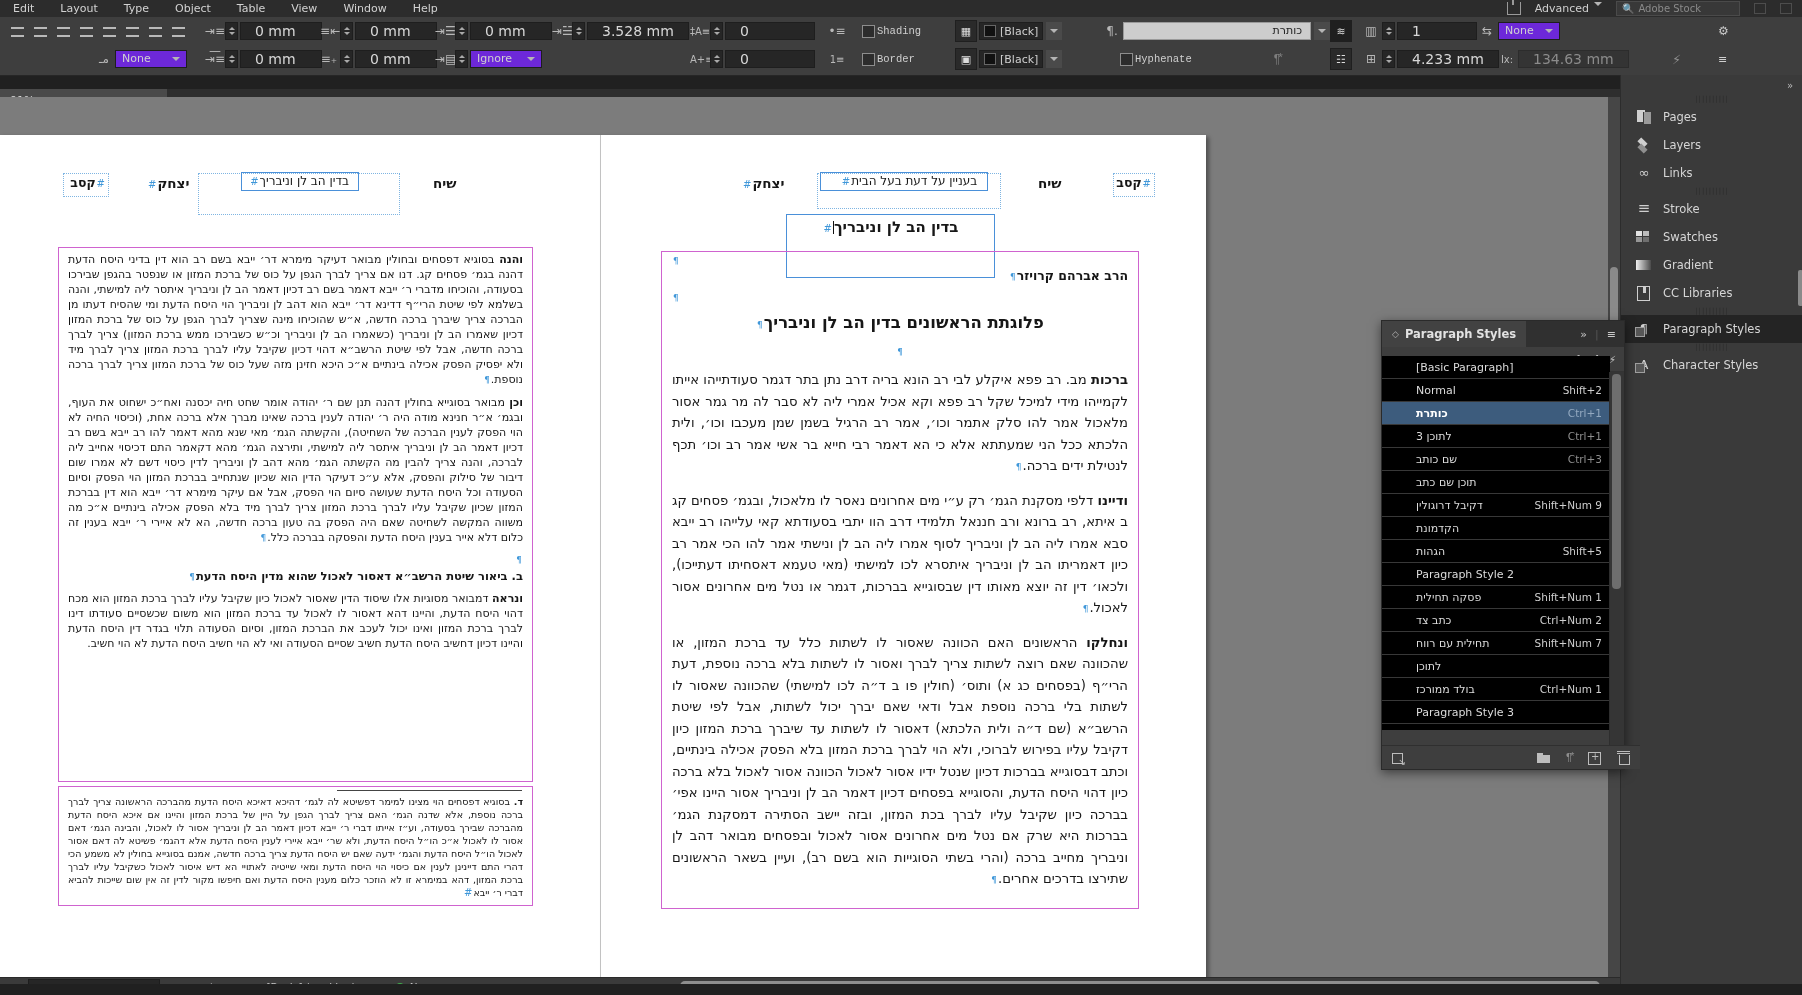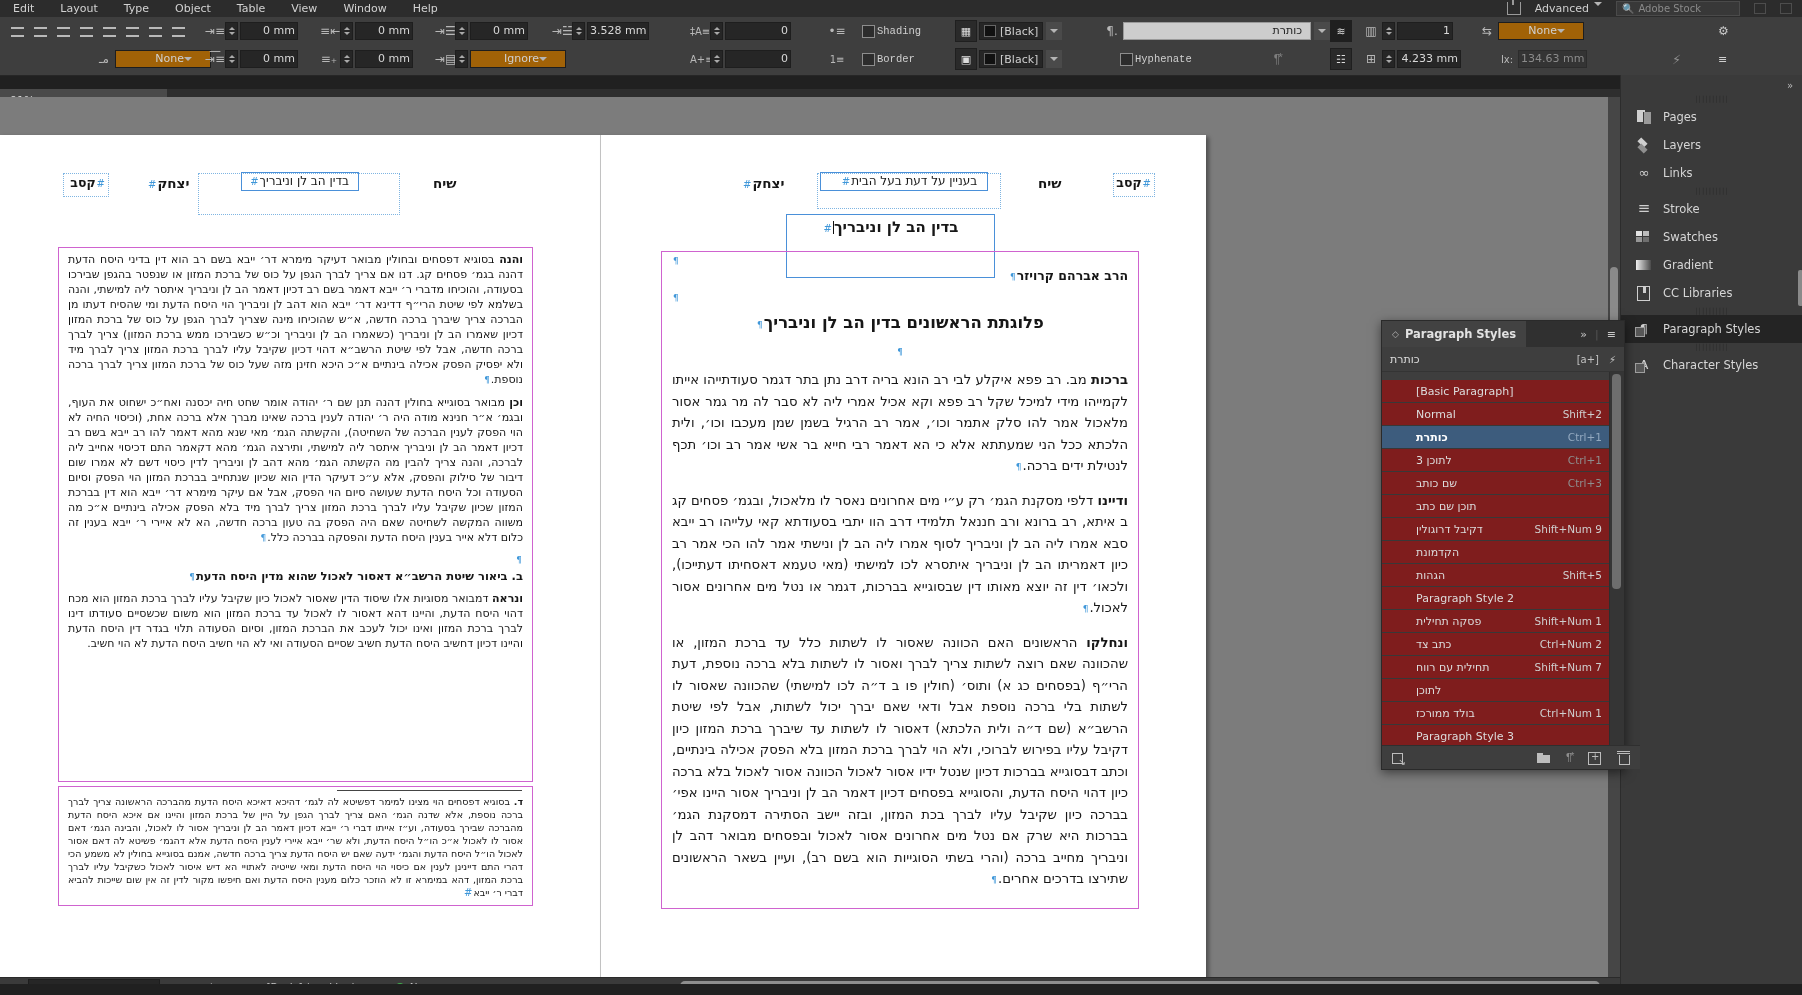--- a/index.html
+++ b/index.html
@@ -19,36 +19,36 @@
                display:flex;align-items:center;gap:4px;padding:0 5px;font-size:10px;}
   .winbtn{width:10px;height:9px;border:1px solid #6a6a6a;opacity:.55;}
   
   .cp{position:absolute;left:0;top:17px;width:1802px;height:58px;background:#3e3e3e;border-bottom:1px solid #262626;}
   .cprow{position:absolute;left:0;width:1802px;height:28px;display:block;}
   .r1{top:1px}.r2{top:29px}
   .w{position:absolute;display:flex;align-items:center;height:26px;gap:2px;}
   .ticon{color:#b8b8b8;font-size:12px;width:18px;text-align:center;flex:none;}
   .ticon.sm{font-size:10px}
   .field{background:#262626;border:1px solid #1e1e1e;color:#d8d8d8;height:16px;line-height:16px;
-         padding:0 2px;font-size:11px;min-width:52px;text-align:right;}
+         padding:0 14px;font-size:14px;min-width:52px;}
   .field.dim{color:#8b8b8b;background:#343434;border-color:#2c2c2c;}
   .stepper{width:11px;height:16px;background:#262626;border:1px solid #1e1e1e;display:flex;flex-direction:column;align-items:center;justify-content:center;gap:2px;}
   .stepper i{width:0;height:0;border-left:3px solid transparent;border-right:3px solid transparent;}
   .stepper .up{border-bottom:3px solid #aaa;} .stepper .dn{border-top:3px solid #aaa;}
   .alignbtn{width:19px;height:18px;margin-right:2px;display:inline-block;
      background:repeating-linear-gradient(#3e3e3e 0 3px,#b9b9b9 3px 5px,#3e3e3e 5px 8px);
      background-size:13px 16px;background-repeat:no-repeat;background-position:3px 2px;}
   .ckbx{width:11px;height:11px;border:1px solid #8d8d8d;background:#2c2c2c;display:inline-block;flex:none;}
   .cklabel{font-size:10.5px;color:#cfcfcf;margin-left:0;font-family:Liberation Mono, monospace;}
   .swatchdd{display:flex;align-items:center;background:#262626;border:1px solid #1e1e1e;height:16px;padding:0 4px;gap:4px;}
   .swsq{width:10px;height:10px;background:#111;border:1px solid #666;}
   .ddbtn{width:16px;height:18px;background:#4a4a4a;display:flex;align-items:center;justify-content:center;margin-left:1px;}
   .styledd{background:#cdcdcd;border:1px solid #9a9a9a;color:#1d1d1d;height:16px;line-height:16px;
            padding:0 8px;width:170px;direction:rtl;font-size:11px;}
-  .nonedd{background:#a16207;border:1px solid #1e1e1e;color:#d0d0d0;height:16px;line-height:16px;padding:0 18px;width:48px;display:flex;justify-content:flex-end;align-items:center;}
+  .nonedd{background:#6d28d9;border:1px solid #1e1e1e;color:#d0d0d0;height:16px;line-height:16px;padding:0 6px;width:48px;display:flex;justify-content:space-between;align-items:center;}
   .gridbtn{width:20px;height:20px;background:#2a2a2a;border:1px solid #1f1f1f;color:#ddd;font-size:11px;display:flex;align-items:center;justify-content:center;}
   .boltic{color:#8f8f8f;font-size:13px;}
   .gearic{color:#c9c9c9;font-size:12px;}
   
   .tabstrip{position:absolute;left:0;top:89px;width:1620px;height:22px;background:#2e2e2e;border-bottom:1px solid #262626;}
   .doctab{position:absolute;left:0;top:0;width:157px;height:22px;background:#4a4a4a;color:#d8d8d8;
           display:flex;align-items:center;gap:10px;padding-left:10px;font-size:11px;}
   .doctab .x{color:#bdbdbd;font-size:10px;}
   
   .docarea{position:absolute;left:0;top:97px;width:1620px;height:880px;background:#7c7c7c;overflow:hidden;}
@@ -110,21 +110,21 @@
   
   .pspanel{position:absolute;left:1381px;top:320px;width:242px;height:448px;background:#3e3e3e;
            box-shadow:0 3px 10px rgba(0,0,0,.5);border:1px solid #2a2a2a;}
   .pshead{height:26px;background:#303030;display:flex;align-items:center;}
   .pstab{height:26px;background:#424242;display:flex;align-items:center;gap:6px;padding:0 10px;font-size:11.5px;color:#e2e2e2;font-weight:bold;}
   .pstab .dia{color:#b0b0b0;font-weight:normal;font-size:9px;}
   .psheadr{margin-left:auto;display:flex;align-items:center;gap:8px;padding-right:8px;color:#c9c9c9;font-size:11px;}
   .psinfo{height:24px;display:flex;align-items:center;padding:0 8px;color:#dedede;border-bottom:1px solid #343434;}
   .psinfo .cur{direction:rtl;font-size:11px;}
   .psinfo .infr{margin-left:auto;display:flex;gap:10px;align-items:center;color:#c2c2c2;font-size:10px;}
-  .pslist{position:absolute;left:0;top:59px;width:228px;height:374px;overflow:hidden;background:#7f1d1d;}
+  .pslist{position:absolute;left:0;top:35px;width:228px;height:374px;overflow:hidden;background:#000000;}
   .psrow{height:22px;display:flex;align-items:center;padding-left:34px;padding-right:8px;border-bottom:1px solid #383838;color:#dcdcdc;font-size:11px;}
   .psrow .nm{direction:rtl;}
   .psrow .sc{margin-left:auto;color:#cfcfcf;font-size:10.5px;direction:ltr;}
   .psrow .sc.dim{color:#8e8e8e;}
   .psrow.sel{background:#3d5c7d;color:#fff;font-weight:bold;}
   .psrow.sel .sc{color:#93a9c0;font-weight:normal;}
   .psscroll{position:absolute;right:0;top:51px;width:14px;height:374px;background:#353535;border-left:1px solid #2e2e2e;}
   .psscroll .thumb{position:absolute;left:2px;top:2px;width:9px;height:215px;background:#6e6e6e;border-radius:4px;}
   .psfoot{position:absolute;left:0;bottom:0;width:100%;height:23px;background:#3e3e3e;border-top:1px solid #2f2f2f;
           display:flex;align-items:center;padding:0 8px;gap:14px;color:#bdbdbd;}

